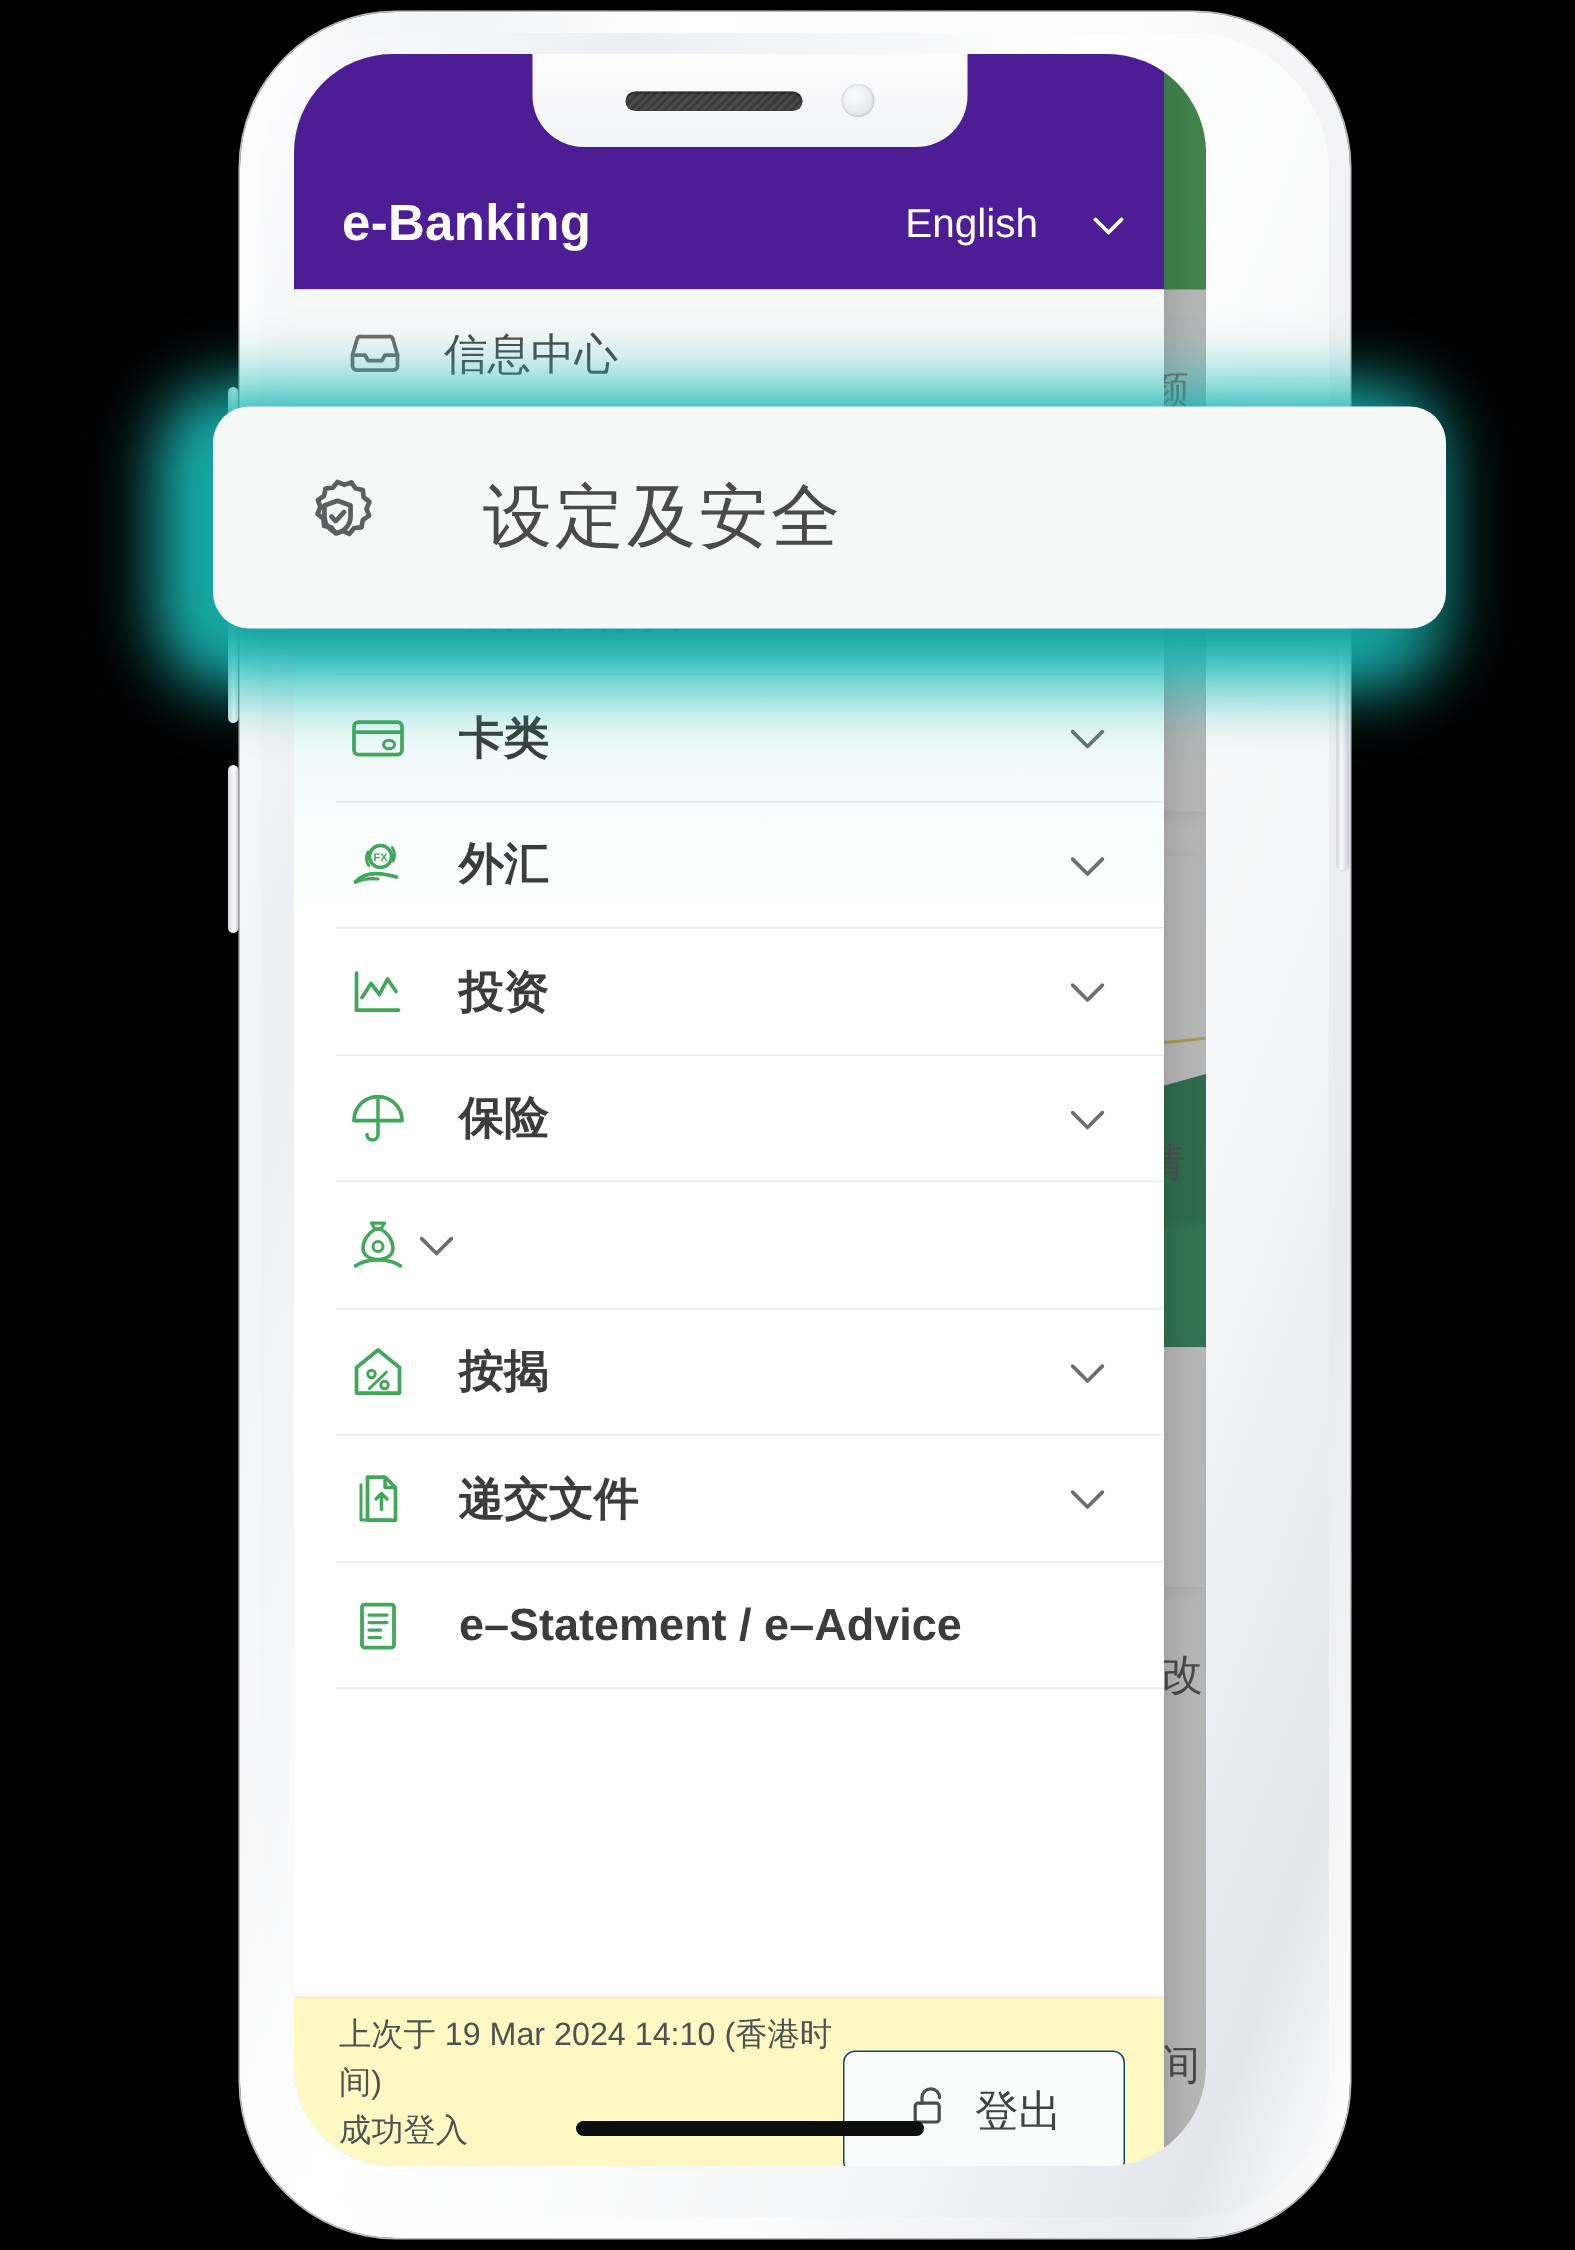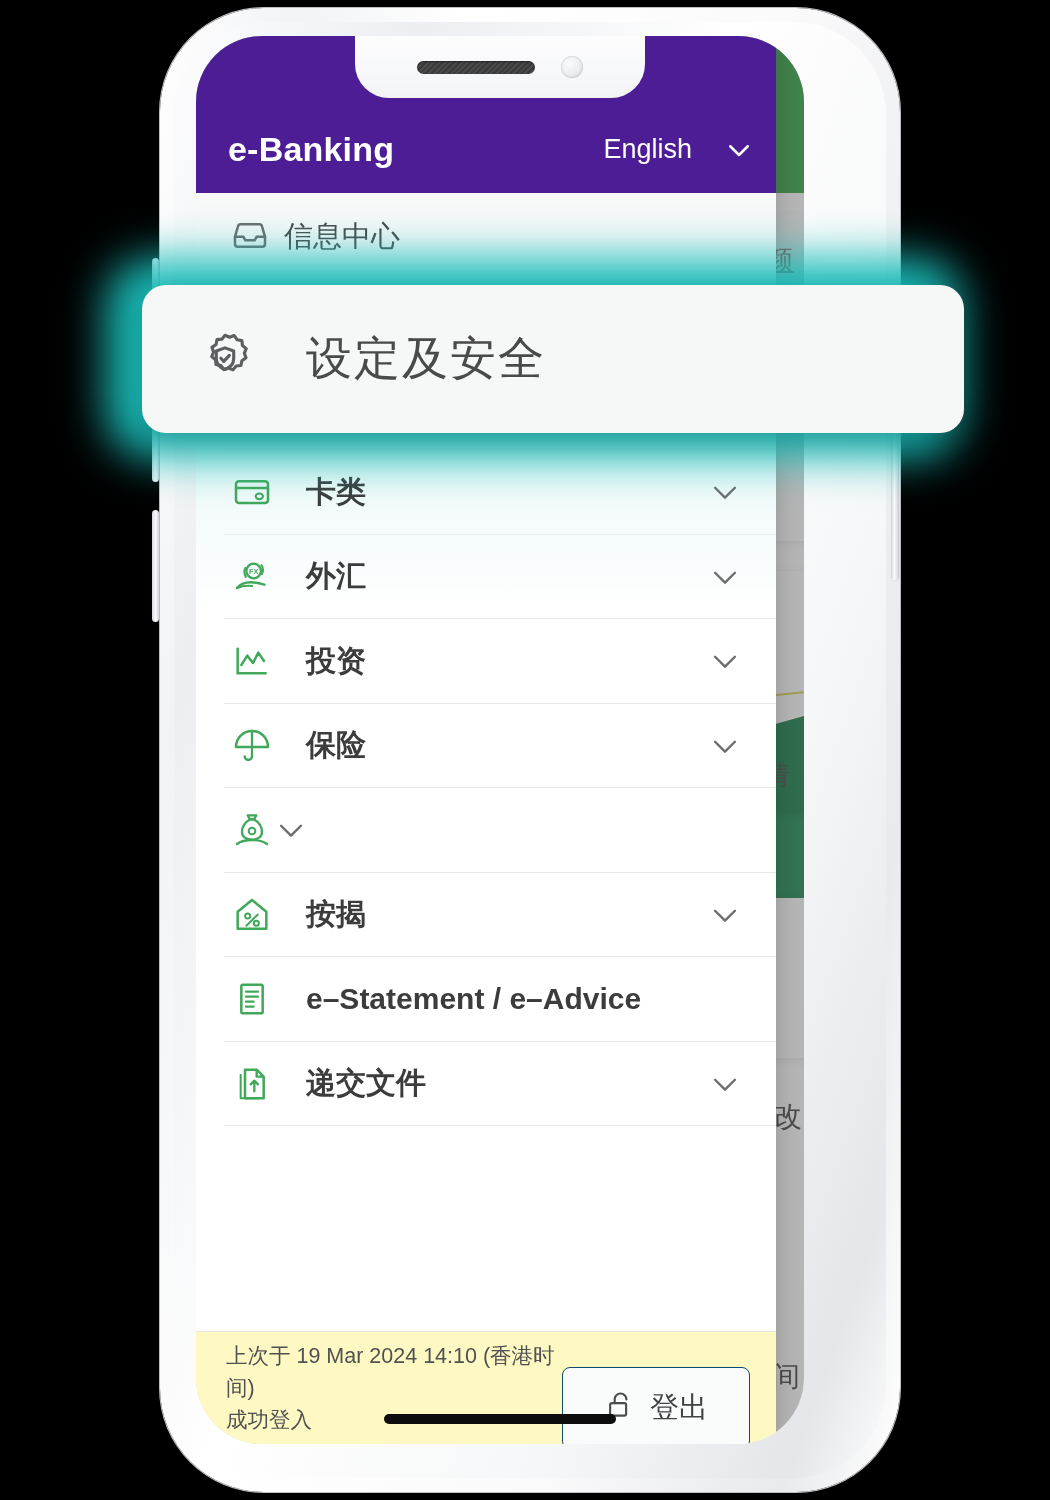--- a/index.html
+++ b/index.html
@@ -200,21 +200,21 @@
     position: relative;
     background: #ffffff;
     overflow: hidden;
   }
   .msg-row {
     height: 88px;
     display: flex;
     align-items: center;
     padding-left: 34px;
     background: #f7f8f8;
-    gap: 14px;
+    gap: 26px;
   }
   .msg-row .label {
     font-size: 29px;
     color: #4a4a4a;
   }
 
   
   .teal-bleed {
     position: absolute;
     left: 0; right: 0;
@@ -351,30 +351,30 @@
     width: 856px;
     height: 200px;
     border-radius: 46px;
     background: #19bdb9;
     filter: blur(22px);
     z-index: 40;
   }
   .spot-card {
     position: absolute;
     left: 142px;
-    top: 285px;
+    top: 271px;
     width: 768px;
     height: 148px;
     border-radius: 24px;
     background: #f6f7f7;
     box-shadow: 0 10px 26px rgba(0,0,0,.18);
     display: flex;
     align-items: center;
     padding-left: 54px;
-    gap: 0;
+    gap: 16px;
     z-index: 41;
   }
   .spot-card .ico {
     width: 58px; height: 58px;
     flex: 0 0 58px;
     display: flex; align-items: center; justify-content: center;
   }
   .spot-card .label {
     margin-left: 52px;
     font-size: 46px;
@@ -598,43 +598,43 @@
               <svg viewBox="0 0 24 24" width="34" height="34">
                   <path d="M5 9l7 7 7-7" fill="none" stroke="#6d6d6d" stroke-width="1.7" stroke-linecap="round" stroke-linejoin="round"></path>
                 </svg>
             </span>
             <span class="sep"></span>
           </div>
 
           <div class="menu-item">
             <span class="ico">
               <svg viewBox="0 0 24 24" width="40" height="40">
-                <rect x="5.6" y="3.4" width="12.8" height="17.2" rx="1" fill="none" stroke="#41a85a" stroke-width="1.5"></rect>
-                <path d="M8.4 7.6h7.2M8.4 10.6h7.2M8.4 13.6h4.6M8.4 16.6h4.6" stroke="#41a85a" stroke-width="1.3" stroke-linecap="round"></path>
-              </svg>
-            </span>
-            <span class="label">e–Statement / e–Advice</span>
-            <span class="sep"></span>
-          </div>
-
-          <div class="menu-item">
-            <span class="ico">
-              <svg viewBox="0 0 24 24" width="40" height="40">
                 <path d="M7.8 3.4h7l4.2 4.2v13H7.8z" fill="none" stroke="#41a85a" stroke-width="1.5" stroke-linejoin="round"></path>
                 <path d="M14.8 3.4v4.2H19" fill="none" stroke="#41a85a" stroke-width="1.4" stroke-linejoin="round"></path>
                 <path d="M5.2 6v14.6h11" fill="none" stroke="#41a85a" stroke-width="1.2" stroke-linejoin="round"></path>
                 <path d="M13.4 16.4v-6.4M11.2 12.2l2.2-2.2 2.2 2.2" fill="none" stroke="#41a85a" stroke-width="1.4" stroke-linecap="round" stroke-linejoin="round"></path>
               </svg>
             </span>
             <span class="label">递交文件</span>
             <span class="chev">
               <svg viewBox="0 0 24 24" width="34" height="34">
                   <path d="M5 9l7 7 7-7" fill="none" stroke="#6d6d6d" stroke-width="1.7" stroke-linecap="round" stroke-linejoin="round"></path>
                 </svg>
             </span>
+            <span class="sep"></span>
+          </div>
+
+          <div class="menu-item">
+            <span class="ico">
+              <svg viewBox="0 0 24 24" width="40" height="40">
+                <rect x="5.6" y="3.4" width="12.8" height="17.2" rx="1" fill="none" stroke="#41a85a" stroke-width="1.5"></rect>
+                <path d="M8.4 7.6h7.2M8.4 10.6h7.2M8.4 13.6h4.6M8.4 16.6h4.6" stroke="#41a85a" stroke-width="1.3" stroke-linecap="round"></path>
+              </svg>
+            </span>
+            <span class="label">e–Statement / e–Advice</span>
             <span class="sep"></span>
           </div>
 
         </div>
       </div>
 
       <div class="drawer-foot">
         <div class="last-login">上次于 19 Mar 2024 14:10 (香港时间)
 成功登入</div>
         <div class="logout-btn">

